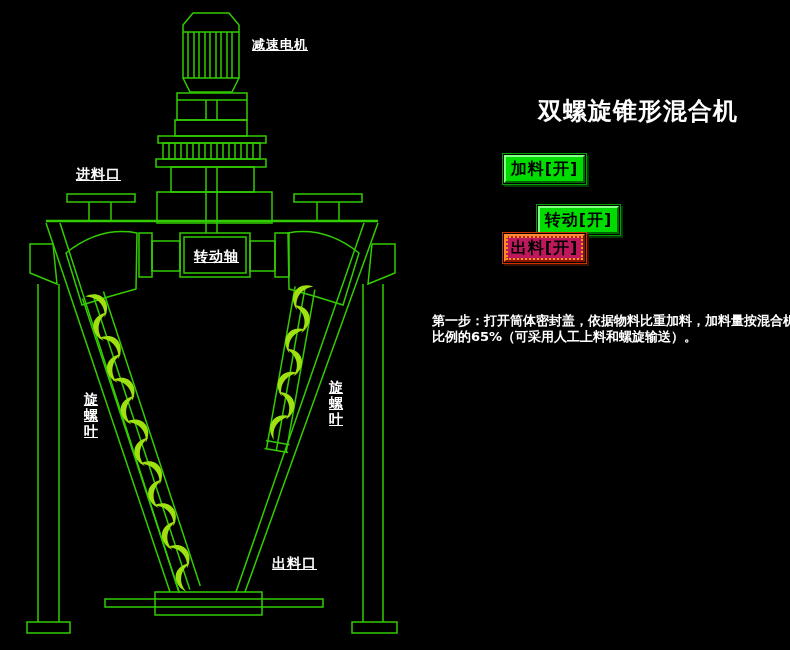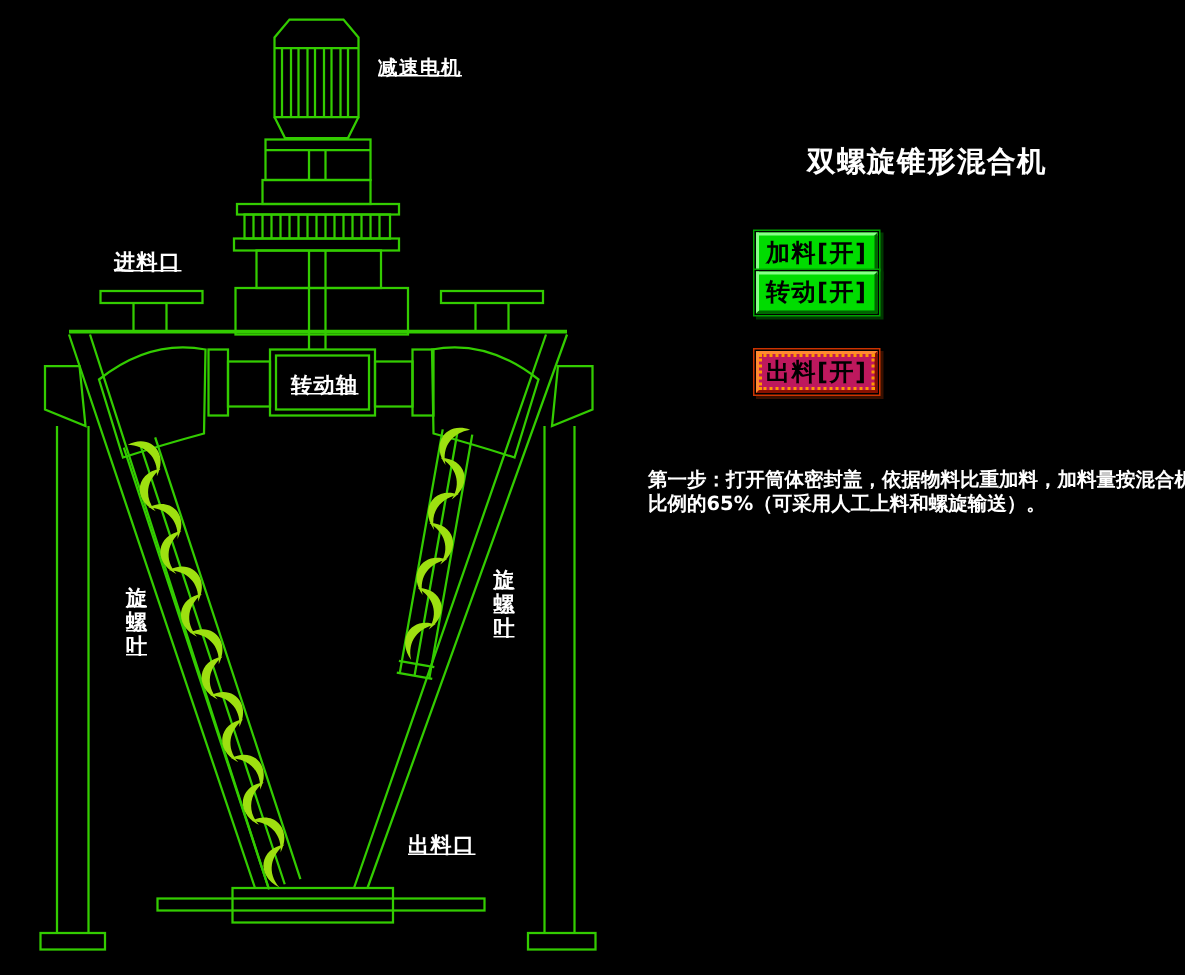--- a/index.html
+++ b/index.html
@@ -8,21 +8,21 @@
   .stage { position:absolute; left:0; top:0; width:790px; height:650px; background:#000; }
   svg.diagram { position:absolute; left:0; top:0; }
   .ln { stroke:#33cc00; stroke-width:1.5; fill:none; }
   .ln2 { stroke:#33cc00; stroke-width:2.5; fill:none; }
   .blade { fill:#9ee010; stroke:none; }
   .dlabel { position:absolute; color:#fff; font-weight:bold; font-size:14px;
             white-space:nowrap; letter-spacing:1px;text-decoration:underline; }
   .vlabel { white-space:normal; width:16px; word-break:break-all;
             line-height:16px; letter-spacing:0; }
   .hmi-title { position:absolute; left:538px; top:95px; color:#fff;
-               font-size:19px; font-weight:bold; letter-spacing:1px; white-space:nowrap; }
+               font-size:24px; font-weight:bold; letter-spacing:1px; white-space:nowrap; }
   button.btn { position:absolute; left:504px; width:81px; height:28px; padding:0;
          display:flex; align-items:center; justify-content:center;
          color:#000; font-size:16px; font-weight:bold; cursor:pointer;
          box-sizing:border-box; font-family:"DejaVu Sans", sans-serif;
          white-space:nowrap; letter-spacing:1px; }
   .btn-green { background:#00dc00;
          border:2px solid; border-color:#88ff88 #006600 #006600 #88ff88;
          box-shadow:0 0 0 1px #000, 0 0 0 2px #00a000, 2px 2px 0 2px #003800; }
   .btn-red { background:#be185d;
          border:2px solid; border-color:#ff8833 #881100 #881100 #ff8833;
@@ -133,21 +133,21 @@
   <div class="dlabel" style="left:252px; top:36px; font-size:13px;">减速电机</div>
   <div class="dlabel" style="left:76px; top:166px;">进料口</div>
   <div class="dlabel" style="left:194px; top:248px;">转动轴</div>
   <div class="dlabel vlabel" style="left:84px; top:391px;">旋螺叶</div>
   <div class="dlabel vlabel" style="left:329px; top:379px;">旋螺叶</div>
   <div class="dlabel" style="left:272px; top:555px;">出料口</div>
 
   <div class="hmi-title">双螺旋锥形混合机</div>
 
   <button class="btn btn-green" style="top:155px;">加料[开]</button>
-  <button class="btn btn-green" style="top:181px;">转动[开]</button>
+  <button class="btn btn-green" style="top:206px;margin-left:34px;">转动[开]</button>
   <button class="btn btn-red" style="top:234px;">出料[开]</button>
 
   <div class="steps">
     <div>第一步：打开筒体密封盖，依据物料比重加料，加料量按混合机</div>
     <div>比例的65%（可采用人工上料和螺旋输送）。</div>
   </div>
 
 </div>
 
 </body></html>

